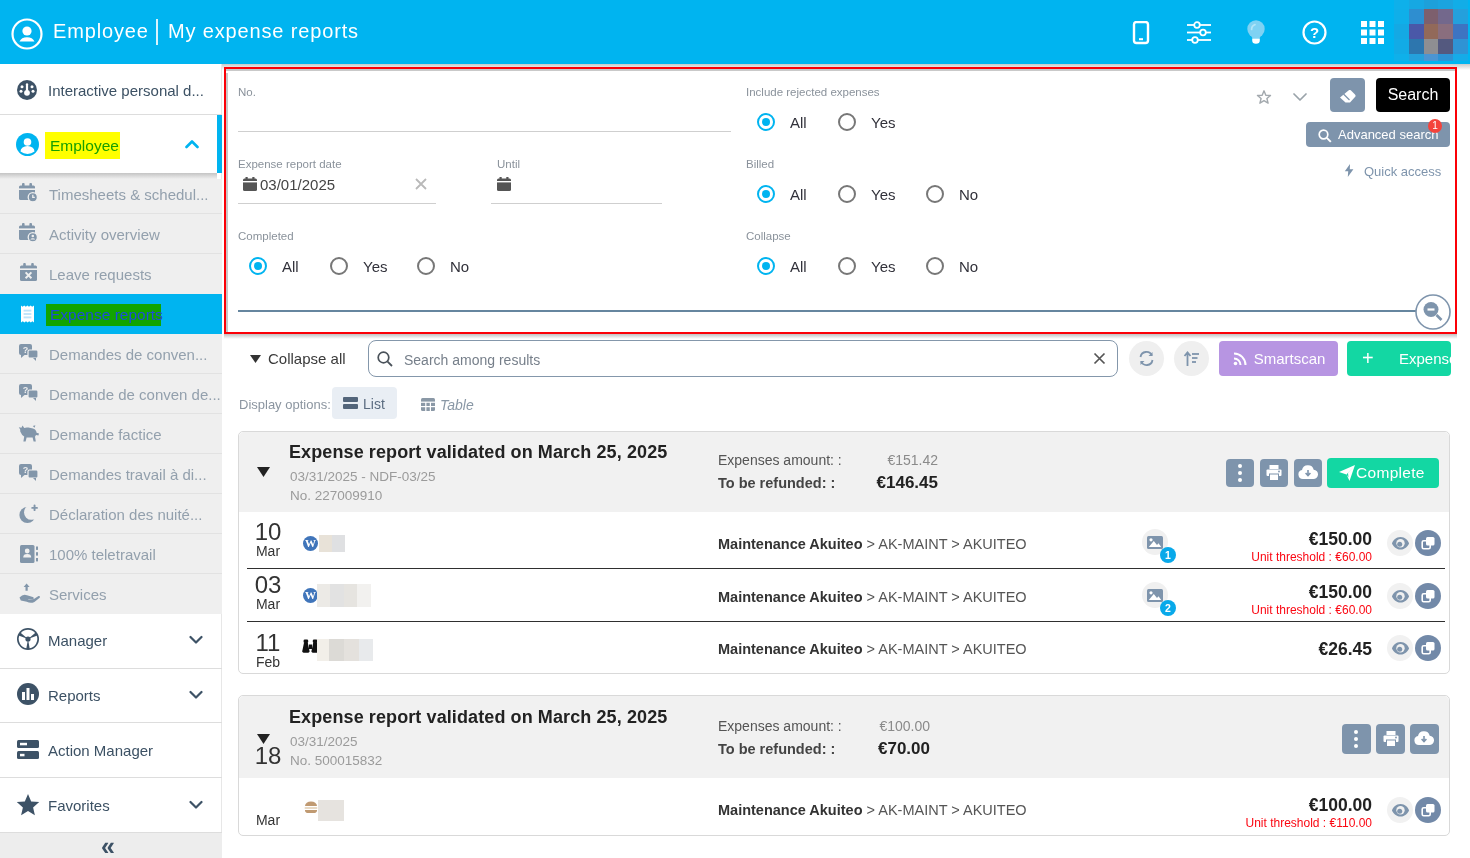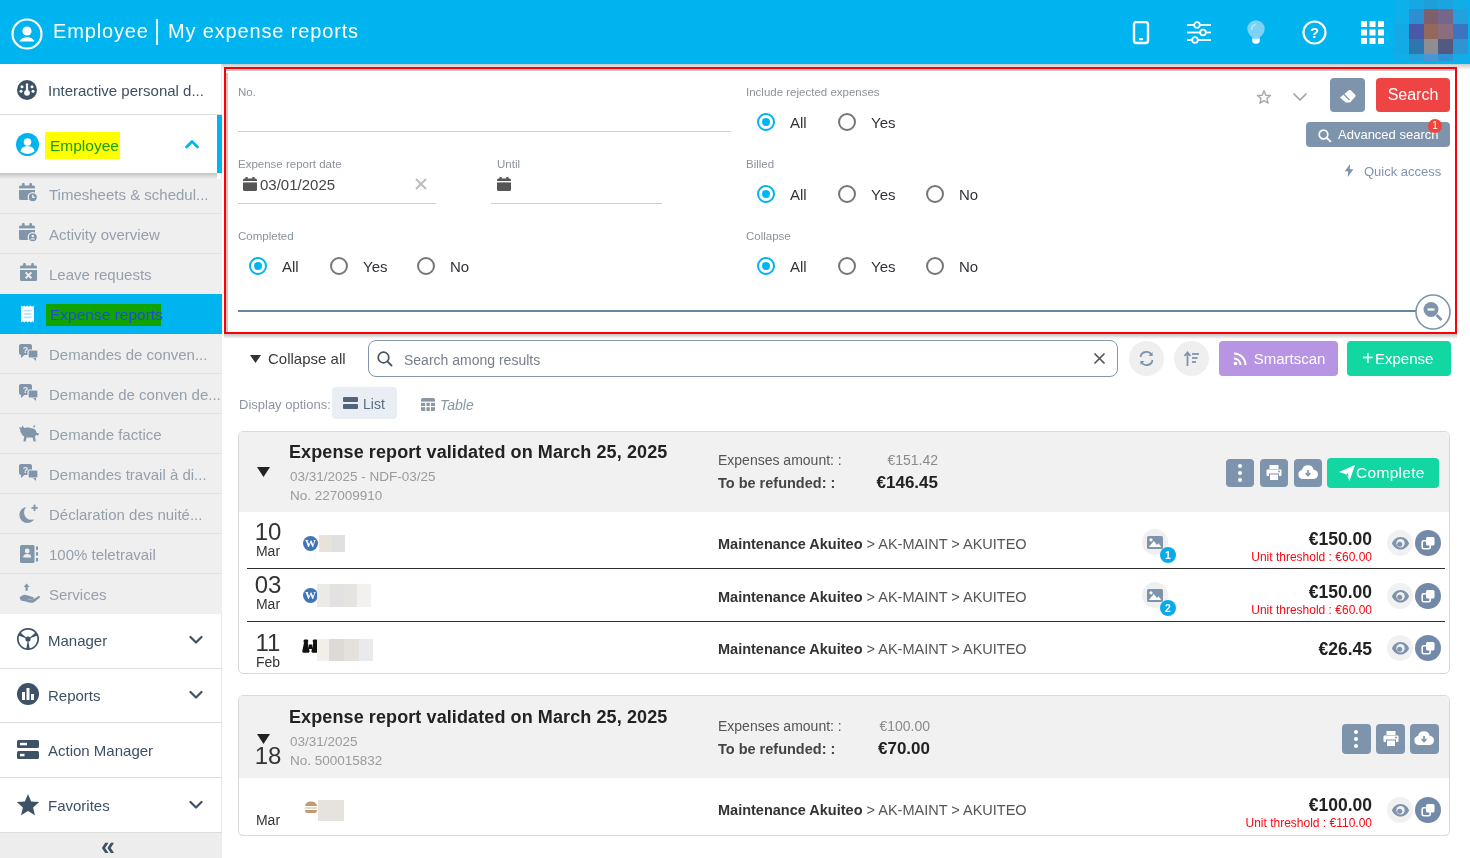--- a/index.html
+++ b/index.html
@@ -15,21 +15,21 @@
 .subdiv{position:absolute;left:0;width:222px;height:1px;background:#e2e2e2}
 .redbox{left:224px;top:67px;width:1233px;height:267px;border:2px solid #fb0007;background:#fff}
 .lbl{position:absolute;font-size:11.5px;color:#8a929b}
 .uline{position:absolute;height:1px;background:#cfcfcf}
 .radio{position:absolute;width:18px;height:18px;border-radius:50%;border:2px solid #777;background:#fff}
 .radio.sel{border:2px solid #00b4f0}
 .radio.sel::after{content:"";position:absolute;left:3px;top:3px;width:8px;height:8px;border-radius:50%;background:#00b4f0}
 .rlbl{position:absolute;font-size:15px;color:#31313a}
 .btn{position:absolute;border-radius:4px;color:#fff;text-align:center}
 .graybtn{background:#7e94ac}
-.cyanbtn{background:#ef4444}
+.cyanbtn{background:#000000}
 .greenbtn{background:#13d7a3}
 .purplebtn{background:#b795e2}
 .card{position:absolute;left:238px;width:1212px;background:#fff;border:1px solid #d9d9d9;border-radius:5px}
 .cardhead{position:absolute;left:0;top:0;width:100%;background:#f1f1f1;border-radius:5px 5px 0 0}
 .ctitle{position:absolute;left:51px;top:12px;font-size:18px;letter-spacing:.1px;font-weight:bold;color:#222}
 .csub{position:absolute;left:51px;font-size:13.5px;color:#9b9b9b}
 .rowdiv{position:absolute;left:9px;right:5px;height:1.4px;background:#2f2f2f}
 .datebig{position:absolute;font-size:24px;color:#333;text-align:center;width:46px}
 .datemon{position:absolute;font-size:14px;color:#333;text-align:center;width:46px}
 .proj{position:absolute;left:718px;font-size:14.5px;color:#333}
@@ -417,21 +417,21 @@
  <line x1="9" y1="4" x2="16" y2="4" stroke="#7e94ac" stroke-width="1.8"></line>
  <line x1="9" y1="8" x2="14.5" y2="8" stroke="#7e94ac" stroke-width="1.8"></line>
  <line x1="9" y1="12" x2="13" y2="12" stroke="#7e94ac" stroke-width="1.8"></line>
 </svg>
 <div class="abs btn purplebtn" style="left:1219px;top:341px;width:119px;height:35px;font-size:15px;line-height:35px;padding-left:22px">Smartscan</div>
 <svg class="abs" style="left:1233px;top:351px" width="15" height="15" viewBox="0 0 15 15">
  <path d="M1 14 a13 13 0 0 1 13-13" fill="none" stroke="#fff" stroke-width="2" opacity="0"></path>
  <circle cx="2.5" cy="12.5" r="1.8" fill="#fff"></circle>
  <path d="M1 7.5 a6.5 6.5 0 0 1 6.5 6.5 M1 2.5 a11.5 11.5 0 0 1 11.5 11.5" fill="none" stroke="#fff" stroke-width="2"></path>
 </svg>
-<div class="abs btn greenbtn" style="left:1347px;top:341px;width:104px;height:35px;font-size:15px;line-height:35px;padding-left:28px;text-align:left">Expense</div>
+<div class="abs btn greenbtn" style="left:1347px;top:341px;width:104px;height:35px;font-size:15px;line-height:35px;padding-left:52px;text-align:left">Expense</div>
 <div class="abs" style="left:1362px;top:347px;font-size:20px;color:#fff">+</div>
 
 <div class="abs" style="left:239px;top:397px;font-size:13px;color:#8b95a0">Display options:</div>
 <div class="abs" style="left:332px;top:387px;width:65px;height:32px;background:#e9eef4;border-radius:4px"></div>
 <svg class="abs" style="left:343px;top:397px" width="15" height="13" viewBox="0 0 15 13">
  <g fill="#53657a">
       <rect x="0" y="0" width="15" height="5" rx="1"></rect>
       <rect x="0" y="7" width="15" height="5" rx="1"></rect>
     </g>
 </svg>

